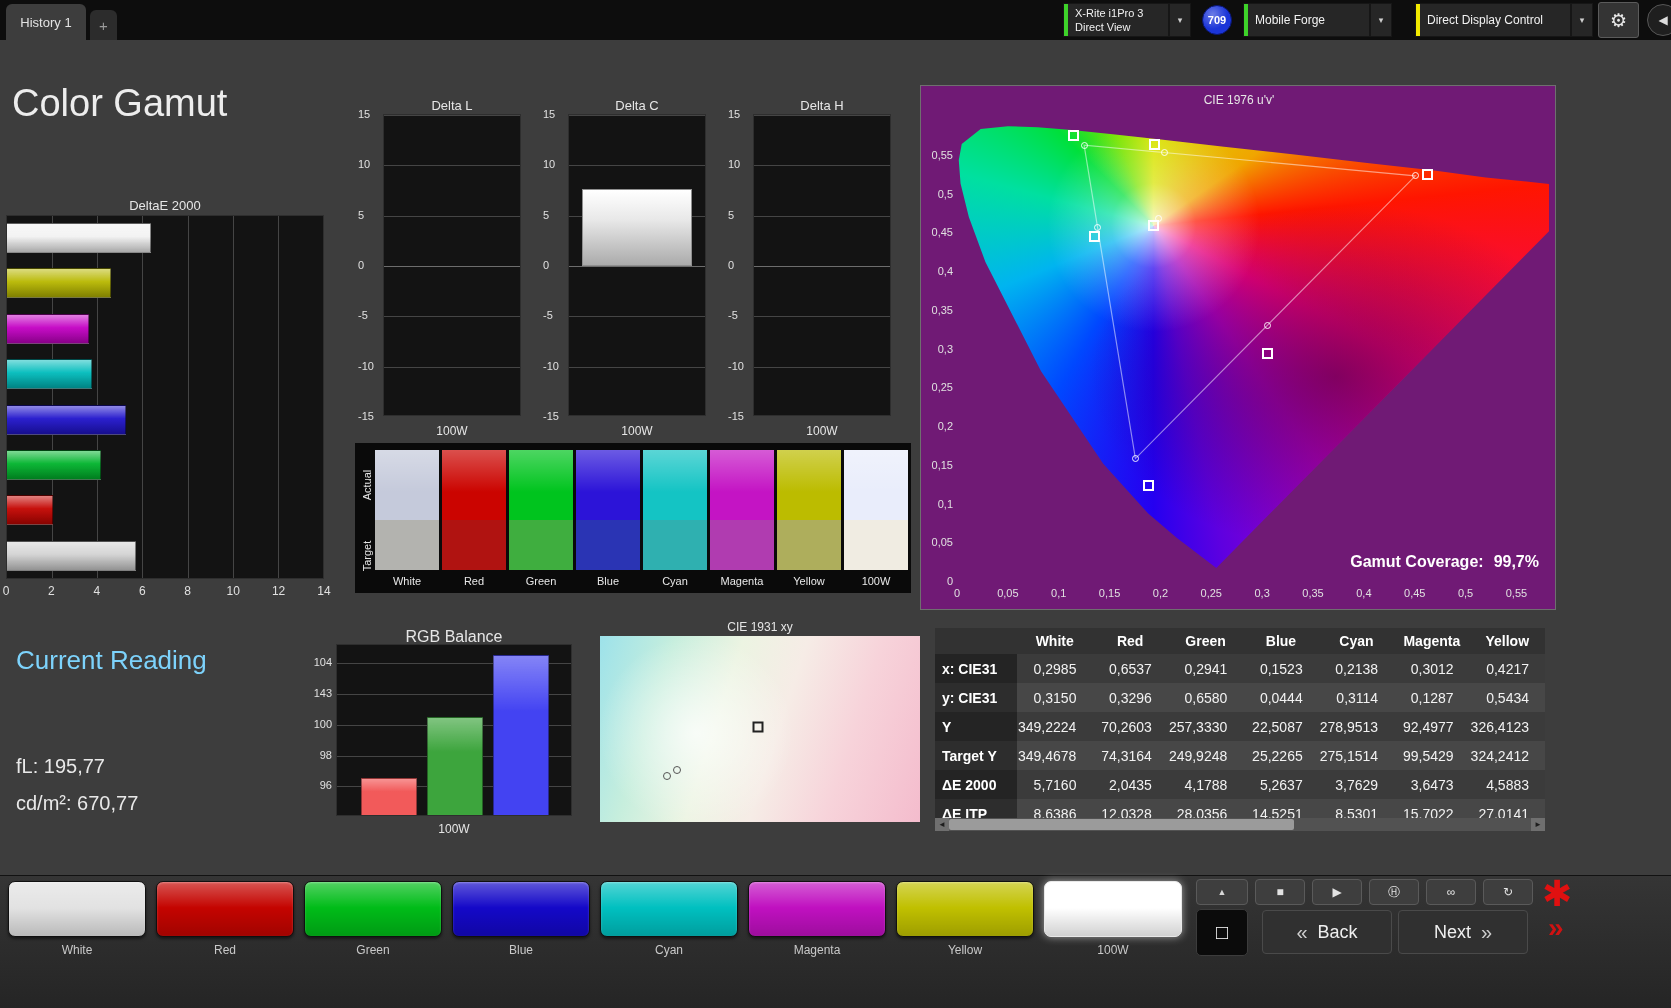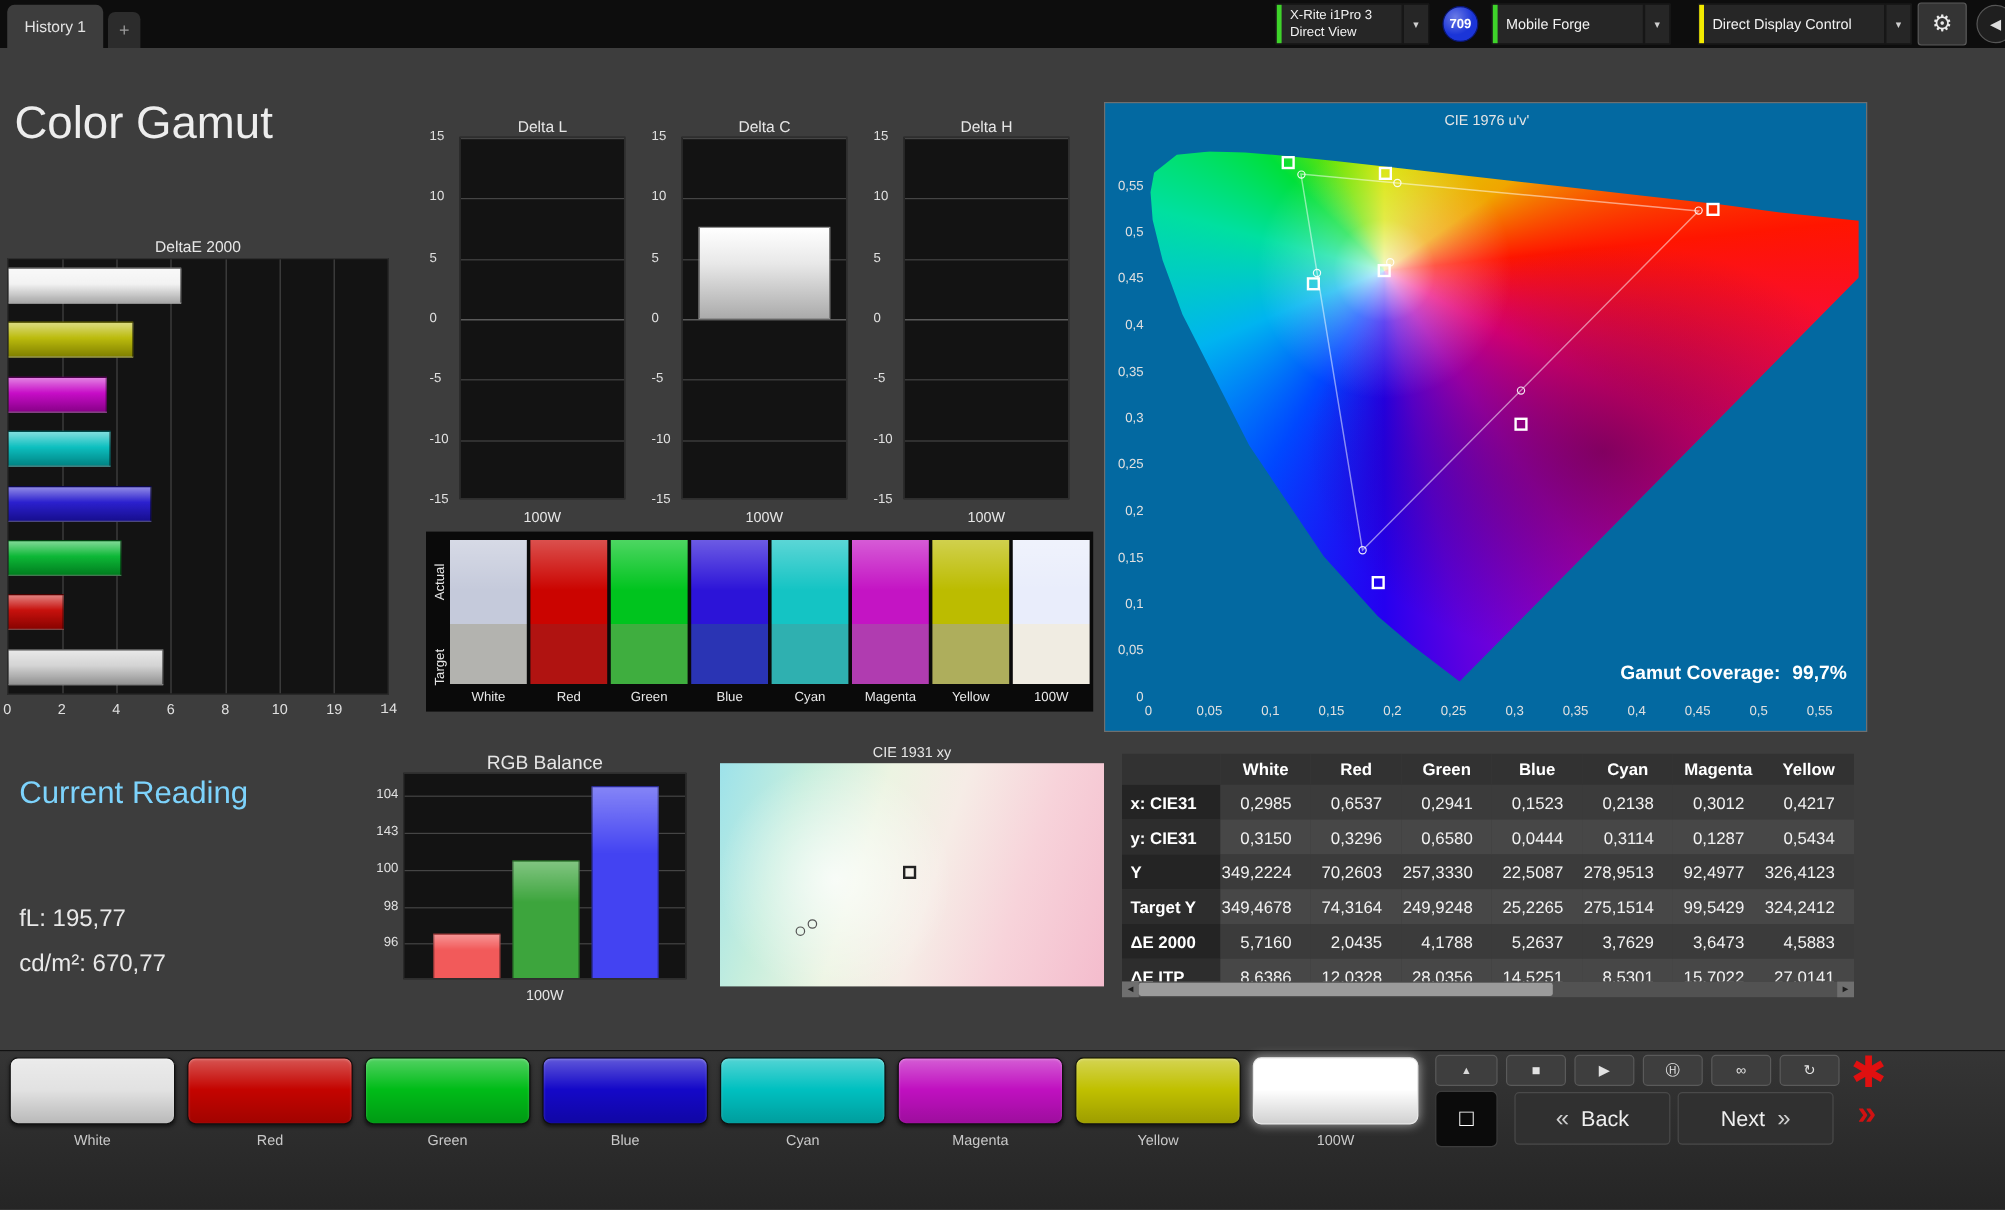--- a/index.html
+++ b/index.html
@@ -54,21 +54,21 @@
 .swpanel{position:absolute;left:355px;top:443px;width:556px;height:150px;background:#0a0a0a}
 .vlabel{position:absolute;width:70px;height:12px;font-size:11px;color:#e8e8e8;text-align:center;transform:rotate(-90deg)}
 .va{left:-23px;top:36px}
 .vt{left:-23px;top:107px}
 .swcol{position:absolute;top:0;width:64px;height:150px}
 .sw-a{position:absolute;left:0;right:0;top:7px;height:70px}
 .sw-t{position:absolute;left:0;right:0;top:77px;height:50px}
 .sw-l{position:absolute;left:0;right:0;top:132px;text-align:center;font-size:11px;color:#e8e8e8}
 
 
-.cie76{position:absolute;left:920px;top:85px;width:636px;height:525px;background:#0369a1;border:1px solid #6f6f6f}
+.cie76{position:absolute;left:920px;top:85px;width:636px;height:525px;background:#701a75;border:1px solid #6f6f6f}
 .t76{left:0;top:7px;width:636px;font-size:12px}
 .plot76{position:absolute;left:36px;top:30px;width:592px;height:465px;overflow:hidden}
 .horseshoe{position:absolute;left:0;top:0;width:100%;height:100%;
   background:
     radial-gradient(circle at 33.2% 23.6%, rgba(255,255,255,.8) 0%, rgba(255,255,255,.28) 8%, rgba(255,255,255,0) 20%),
     radial-gradient(ellipse 58% 52% at 64% 56%, rgba(30,0,25,.45), rgba(30,0,25,0) 72%),
     conic-gradient(from 0deg at 33.2% 23.6%,
       #d8e400 0deg,#f0a500 55deg,#ff1500 84deg,#ef0080 118deg,#b000c0 145deg,
       #5e00e0 168deg,#2500f0 180deg,#0048ff 210deg,#00b4f0 248deg,
       #00e0a0 285deg,#00e03a 315deg,#7ce400 338deg,#d8e400 360deg);
@@ -195,22 +195,22 @@
       <div class="hbar" style="top: 234px; width: 29.8571%; background: linear-gradient(rgba(255, 255, 255, 0.5), rgba(255, 255, 255, 0.05) 45%, rgba(0, 0, 0, 0.3)), rgb(0, 180, 44);"></div>
       <div class="hbar" style="top: 279.4px; width: 14.5714%; background: linear-gradient(rgba(255, 255, 255, 0.5), rgba(255, 255, 255, 0.05) 45%, rgba(0, 0, 0, 0.3)), rgb(196, 4, 0);"></div>
       <div class="hbar" style="top: 324.8px; width: 40.8571%; background: linear-gradient(rgba(255, 255, 255, 0.5), rgba(255, 255, 255, 0.05) 45%, rgba(0, 0, 0, 0.3)), rgb(210, 210, 210);"></div>
     </div>
 <div class="tick xtick" style="left: 0px;">0</div>
     <div class="tick xtick" style="left: 45.4286px;">2</div>
     <div class="tick xtick" style="left: 90.8571px;">4</div>
     <div class="tick xtick" style="left: 136.286px;">6</div>
     <div class="tick xtick" style="left: 181.714px;">8</div>
     <div class="tick xtick" style="left: 227.143px;">10</div>
-    <div class="tick xtick" style="left: 272.571px;">19</div>
-    <div class="tick xtick" style="left: 318px; font-family: Liberation Mono, monospace;">14</div>
+    <div class="tick xtick" style="left: 272.571px;">12</div>
+    <div class="tick xtick" style="left: 318px;">14</div>
   </div>
 
 <div class="dchart dl">
   <div class="chart-title">Delta L</div>
   <div class="plot">
       <div class="hgrid" style="top: 0px;"></div>
       <div class="hgrid" style="top: 50.3333px;"></div>
       <div class="hgrid" style="top: 100.667px;"></div>
       <div class="hgrid zero" style="top: 151px;"></div>
       <div class="hgrid" style="top: 201.333px;"></div>

